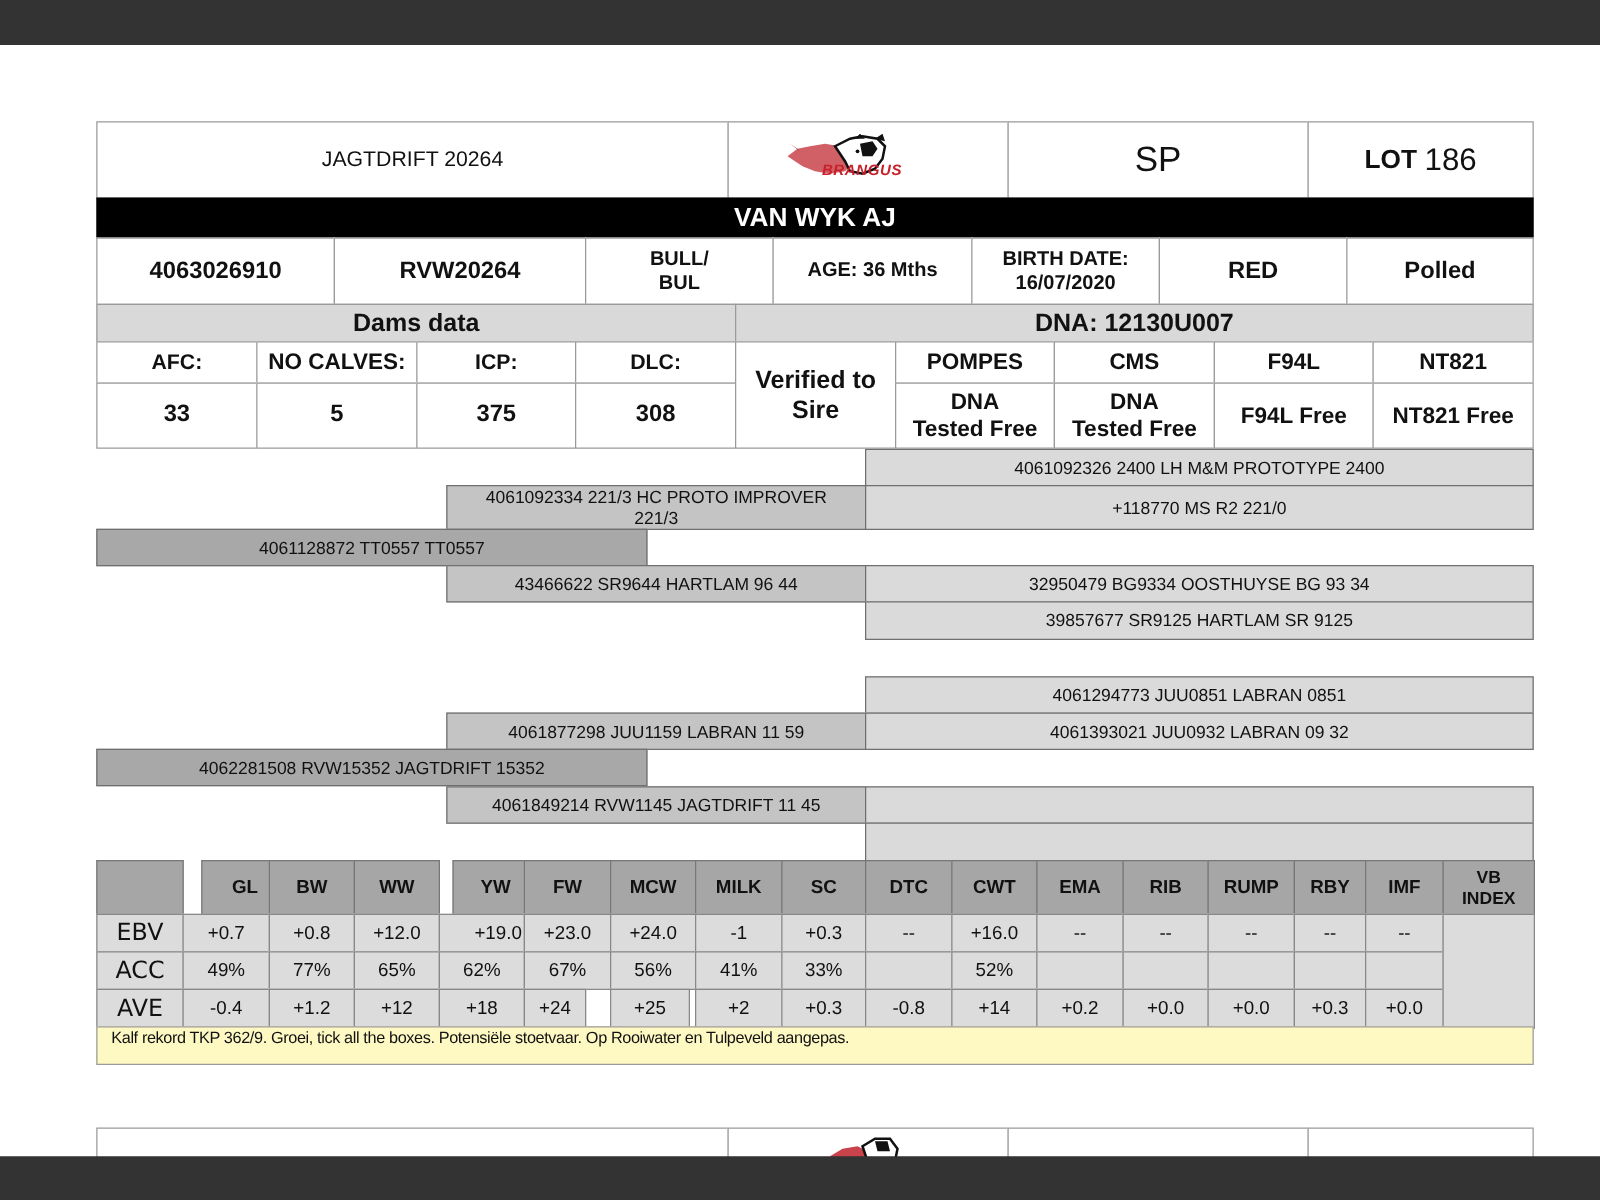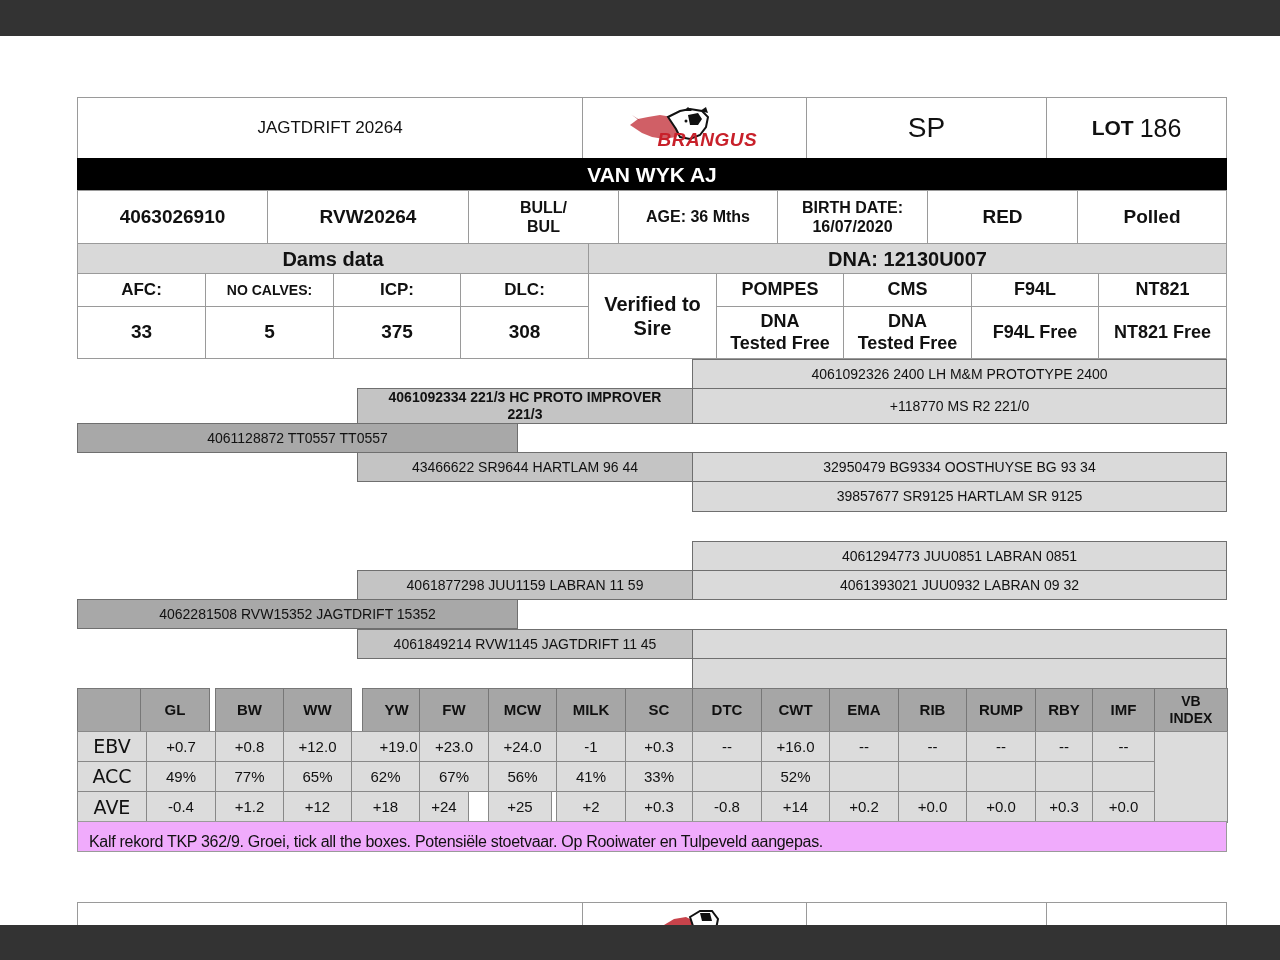--- a/index.html
+++ b/index.html
@@ -32,23 +32,23 @@
   .ped { position: absolute; display: flex; align-items: center; justify-content: center; text-align: center; font-size: 14px; border: 1px solid #6f6f6f; line-height: 1.2; color: #111; }
   .ped.l1 { background: #a8a8a8; }
   .ped.l2 { background: #c4c4c4; }
   .ped.l3 { background: #dadada; }
 
   
   .ebv-h { background: #a6a6a6; font-weight: bold; font-size: 15px; border: 1px solid #777; }
   .ebv-c { background: #dcdcdc; font-size: 15px; border: 1px solid #888; }
   .ebv-r { background: #dcdcdc; font-size: 21px; border: 1px solid #888; }
 
-  .comment { position: absolute; border: 1px solid #9a9a9a; display: flex; align-items: flex-end; padding-left: 11px; font-size: 16px; font-family: "Liberation Sans Narrow", "Liberation Sans", sans-serif; letter-spacing: -0.3px; background: #f0abfc; }
-
-  .logo-text { font-weight: bold; font-style: italic; color: #c8202a; font-size: 19px; letter-spacing: 0.5px; }
+  .comment { position: absolute; border: 1px solid #9a9a9a; display: flex; align-items: flex-start; padding-left: 11px; font-size: 13px; font-family: "Liberation Sans Narrow", "Liberation Sans", sans-serif; letter-spacing: -0.3px; background: #fef9c3; }
+
+  .logo-text { font-weight: bold; font-style: italic; color: #c8202a; font-size: 12px; letter-spacing: 0.5px; }
 </style>
 </head>
 <body>
 
 <div class="topbar"></div>
 
 <div class="cell hdr-title" style="left:77px;top:97px;width:506px;height:62px;">
   <span>JAGTDRIFT 20264</span>
 </div>
 <div class="cell" style="left:582px;top:97px;width:225px;height:62px;">
@@ -103,21 +103,21 @@
 <div class="cell grey gsec" style="left:77px;top:243px;width:512px;height:31px;">
   <span>Dams data</span>
 </div>
 <div class="cell grey gsec" style="left:588px;top:243px;width:639px;height:31px;">
   <span>DNA: 12130U007</span>
 </div>
 
 <div class="cell dams" style="left:77px;top:273px;width:129px;height:34px;">
     <span>AFC:</span>
   </div>
-<div class="cell dams" style="left:205px;top:273px;width:129px;height:34px;font-size:14px;">
+<div class="cell dams" style="left:205px;top:273px;width:129px;height:34px;font-size:18px;">
     <span>NO CALVES:</span>
   </div>
 <div class="cell dams" style="left:333px;top:273px;width:128px;height:34px;">
     <span>ICP:</span>
   </div>
 <div class="cell dams" style="left:460px;top:273px;width:129px;height:34px;">
     <span>DLC:</span>
   </div>
 
 <div class="cell damsv" style="left:77px;top:306px;width:129px;height:53px;">
@@ -162,21 +162,21 @@
 <div class="cell dna" style="left:971px;top:306px;width:128px;height:53px;">
   <span>F94L Free</span>
 </div>
 <div class="cell dna" style="left:1098px;top:306px;width:129px;height:53px;">
   <span>NT821 Free</span>
 </div>
 
 <div class="ped l3" style="left:692px;top:359px;width:535px;height:30px;">
     <span>4061092326 2400 LH M&amp;M PROTOTYPE 2400</span>
   </div>
-<div class="ped l2" style="left:357px;top:388px;width:336px;height:36px;padding:0 14px;font-weight:bold;">
+<div class="ped l2" style="left:357px;top:388px;width:336px;height:36px;padding:0 14px;">
     <span>4061092334 221/3 HC PROTO IMPROVER 221/3</span>
   </div>
 <div class="ped l3" style="left:692px;top:388px;width:535px;height:36px;">
     <span>+118770 MS R2 221/0</span>
   </div>
 <div class="ped l1" style="left:77px;top:423px;width:441px;height:30px;">
     <span>4061128872 TT0557 TT0557</span>
   </div>
 <div class="ped l2" style="left:357px;top:452px;width:336px;height:30px;">
     <span>43466622 SR9644 HARTLAM 96 44</span>
@@ -205,21 +205,21 @@
   </div>
 <div class="ped l3" style="left:692px;top:629px;width:535px;height:30px;">
     <span></span>
   </div>
 <div class="ped l3" style="left:692px;top:658px;width:535px;height:31px;">
     <span></span>
   </div>
 
 <div id="ebv" class="abs" style="left:77px;top:688px;width:1150px;height:134px;">
     <div class="cell ebv-h" style="left: 0px; top: 0px; width: 70px; height: 44px;"></div>
-    <div class="cell ebv-h" style="left: 63px; top: 0px; width: 70px; height: 44px;">
+    <div class="cell ebv-h" style="left: 84px; top: 0px; width: 70px; height: 44px;">
       <span>GL</span>
     </div>
     <div class="cell ebv-h" style="left: 138px; top: 0px; width: 69px; height: 44px;">
       <span>BW</span>
     </div>
     <div class="cell ebv-h" style="left: 206px; top: 0px; width: 69px; height: 44px;">
       <span>WW</span>
     </div>
     <div class="cell ebv-h" style="left: 285px; top: 0px; width: 69px; height: 44px;">
       <span>YW</span>

